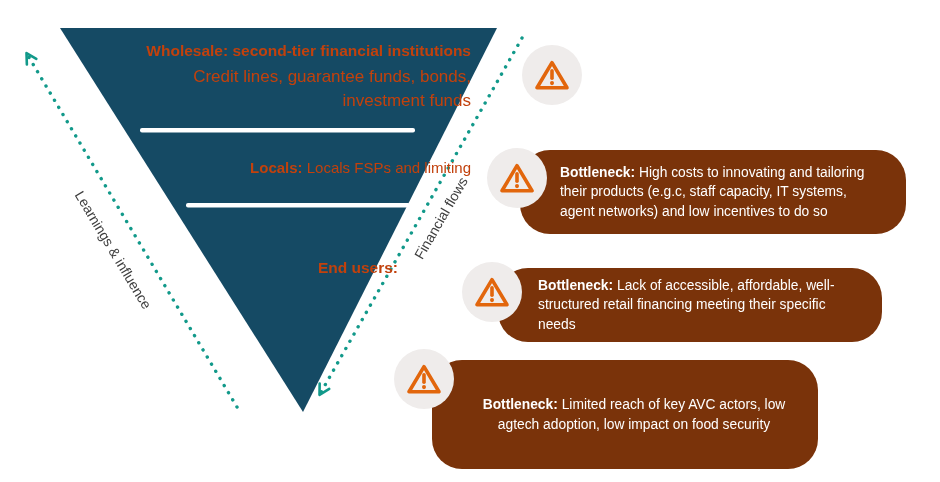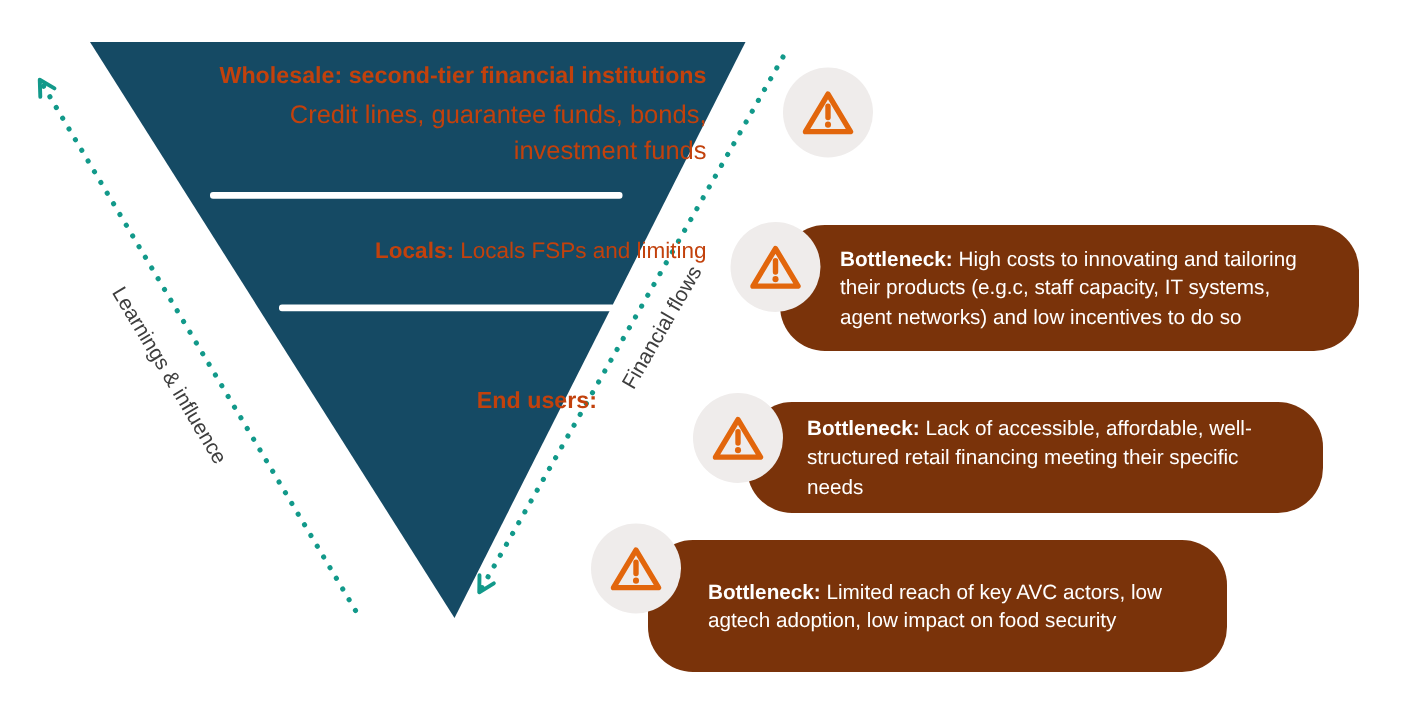--- a/index.html
+++ b/index.html
@@ -20,21 +20,21 @@
   .rot-label.left  { left:46px;  top:242px; transform:rotate(59deg); }
   .rot-label.right { left:395px; top:210px; transform:rotate(-60deg); }
 
   
   .card { position:absolute; background:var(--brown,#7A330A); color:#ffffff; border-radius:30px;
           display:flex; align-items:center; box-sizing:border-box; padding:10px 22px 10px 40px; }
   .card-text { font-size:13.8px; line-height:1.4; }
   .card1 { left:556px; top:76px;  width:374px; height:64px; }
   .card2 { left:520px; top:150px; width:386px; height:84px; }
   .card3 { left:498px; top:268px; width:384px; height:74px; }
-  .card4 { left:432px; top:360px; width:386px; height:88px; }
+  .card4 { left:432px; top:360px; width:386px; height:109px;text-align:center; }
 
   
   .icon-circle { position:absolute; width:60px; height:60px; border-radius:50%;
                  background:var(--circle,#EFECEB); display:flex; align-items:center; justify-content:center; z-index:2; }
   .icon1 { left:522px; top:45px; }
   .icon2 { left:487px; top:148px; }
   .icon3 { left:462px; top:262px; }
   .icon4 { left:394px; top:349px; }
 </style>
 </head>

